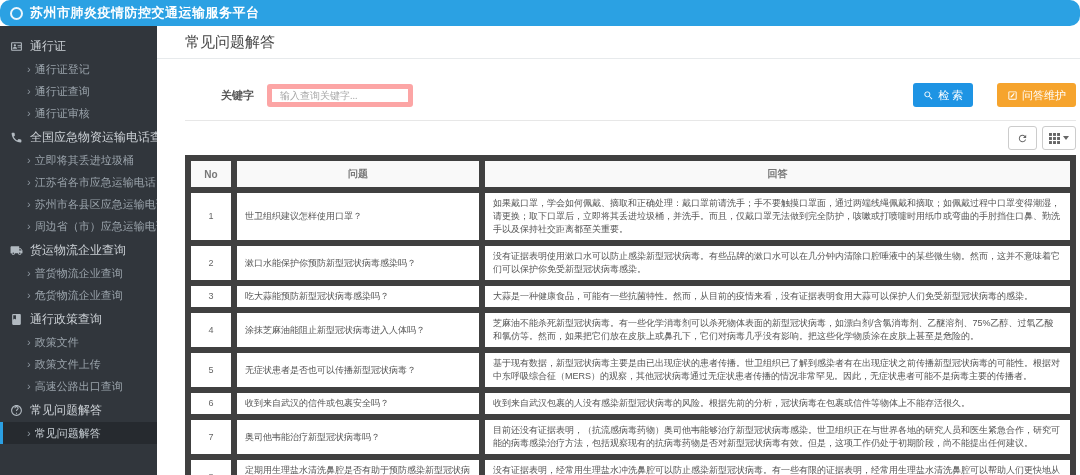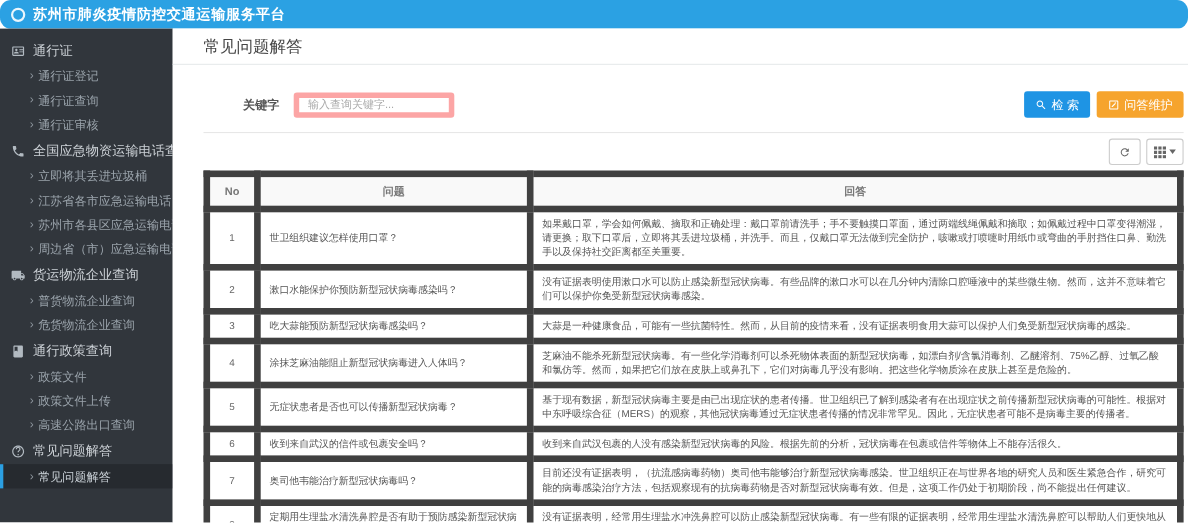--- a/index.html
+++ b/index.html
@@ -30,25 +30,25 @@
   .sub .chev{margin-right:4px;color:#8d969e;font-size:11px;}
   .sub.active{background:#262a2f;border-left:3px solid #2b9fe2;padding-left:24px;color:#c9d0d6;}
 
   
   .main{flex:1;display:flex;flex-direction:column;background:#fff;min-width:0;}
   .page-header{height:33px;min-height:33px;border-bottom:1px solid #e7eaec;display:flex;align-items:center;padding-left:28px;}
   .page-title{font-size:15px;color:#454545;}
   .content{flex:1;padding:0 4px 0 28px;}
 
   
-  .search-row{display:flex;align-items:center;margin-top:24px;}
+  .search-row{display:flex;align-items:center;margin-top:24px;font-family:Liberation Serif, serif;}
   .search-label{margin-left:36px;font-size:11px;font-weight:bold;color:#555;}
   .search-input{margin-left:13px;width:146px;height:23px;border:5px solid #fca5a5;border-radius:3px;padding:4px 8px;font-size:10px;color:#555;outline:none;font-family:inherit;}
   .search-input::placeholder{color:#a9a9a9;}
-  .btns{margin-left:auto;display:flex;gap:6px;}
+  .btns{margin-left:auto;display:flex;gap:24px;}
   .btn{height:24px;border:none;border-radius:3px;color:#fff;font-size:11px;display:flex;align-items:center;gap:4px;padding:0 10px;cursor:pointer;font-family:inherit;white-space:nowrap;}
   .btn svg{width:11px;height:11px;fill:#fff;}
   .btn-search{background:#1e94e4;}
   .btn-maintain{background:#f6a42d;}
 
   .divider{border:none;border-top:1px solid #e7e7e7;margin:13px 0 0;}
 
   
   .toolbar{display:flex;justify-content:flex-end;gap:5px;margin:5px 0;}
   .tool-btn{min-width:29px;height:24px;border:1px solid #ccc;background:#fff;border-radius:3px;display:flex;align-items:center;justify-content:center;gap:3px;cursor:pointer;padding:0 6px;}

